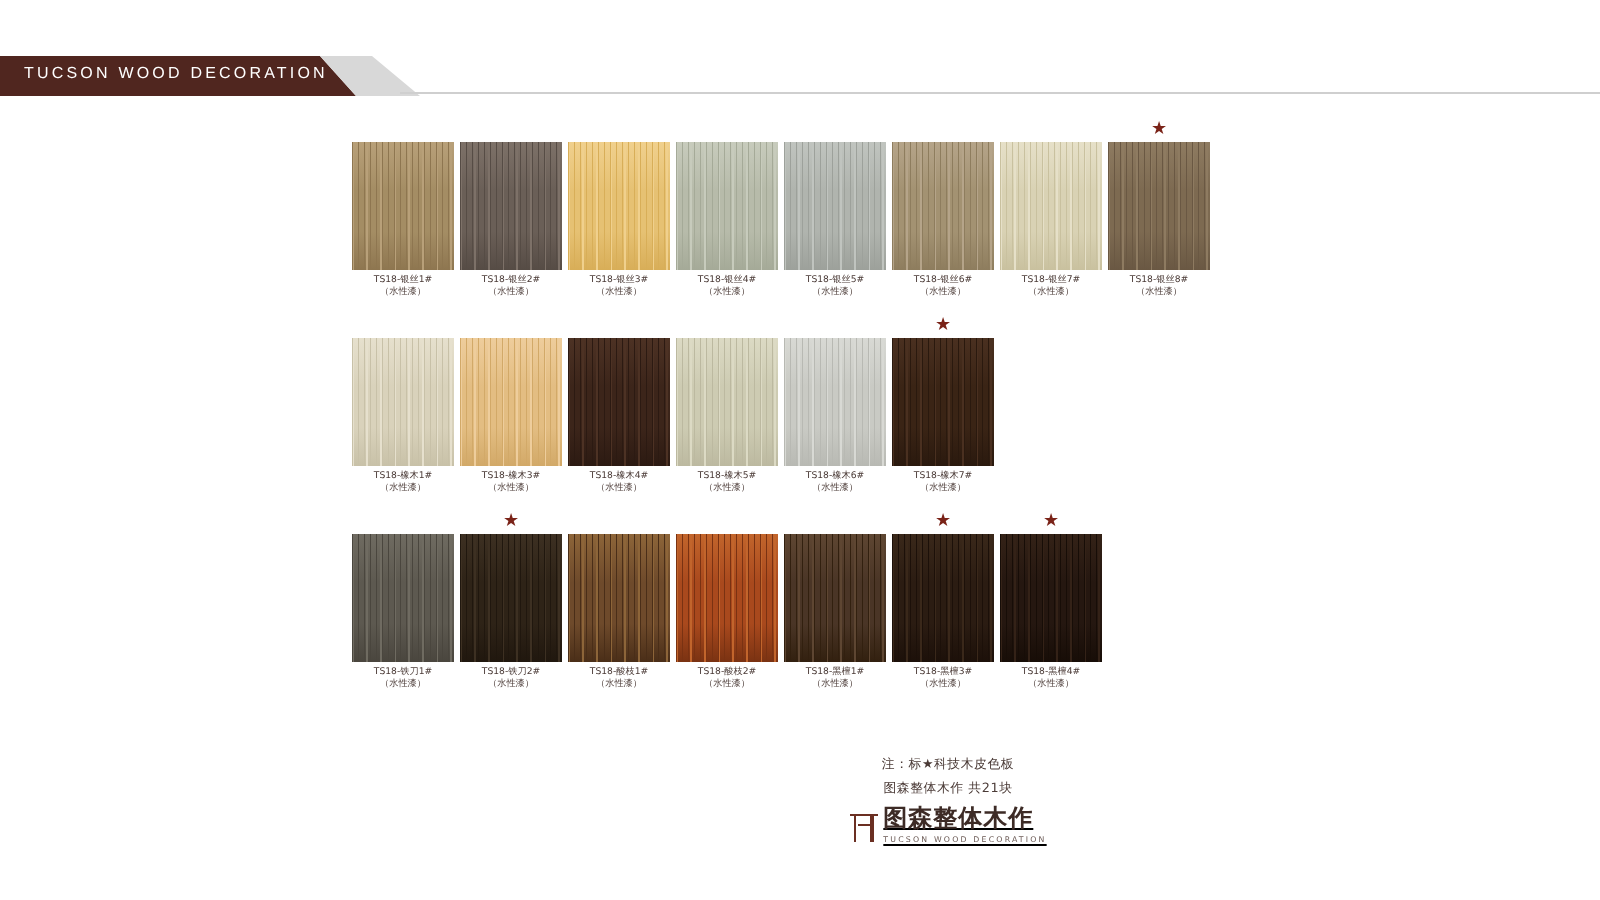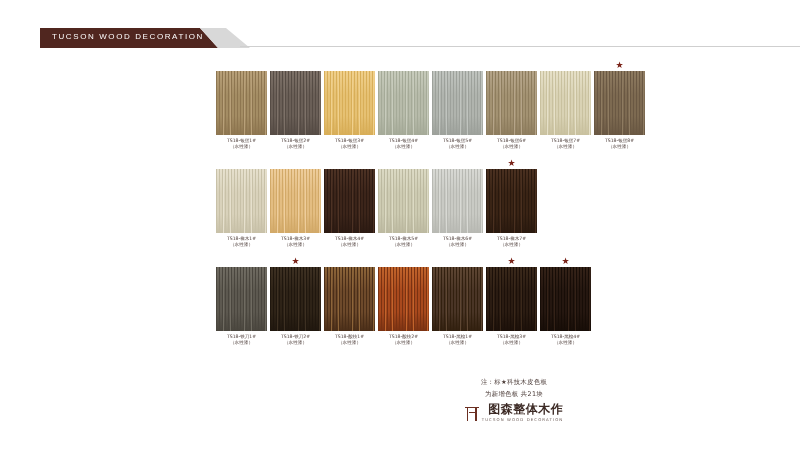--- a/index.html
+++ b/index.html
@@ -1,21 +1,21 @@
 <!DOCTYPE html>
 <html><head>
 <meta charset="utf-8">
 <style>
   html,body{margin:0;padding:0;}
   body{
     width:800px;height:450px;overflow:hidden;background:#ffffff;
     font-family:"DejaVu Sans","Liberation Sans",sans-serif;
     -webkit-font-smoothing:antialiased;
   }
-  .page{position:relative;width:655px;height:450px;background:#fff;margin-left:40px;}
+  .page{position:relative;width:655px;height:450px;background:#fff;}
 
   
   .header-wrap{position:absolute;left:0;top:28px;width:800px;height:24px;}
   .banner{
     position:absolute;left:0;top:0;height:20px;width:178px;
     background:#50261f;
     clip-path:polygon(0 0, 160px 0, 178px 20px, 0 20px);
   }
   .banner-text{
     position:absolute;left:12px;top:4px;
@@ -66,21 +66,21 @@
   .footer{position:absolute;right:96px;top:376px;text-align:center;width:170px;}
   .note{font-size:6.4px;color:#4a3a36;line-height:1.9;letter-spacing:0.3px;}
   .logo{margin-top:3px;display:flex;align-items:center;justify-content:center;gap:3px;}
   .logo-mark{
     width:14px;height:16px;position:relative;flex:none;
   }
   .logo-mark .bar-top{position:absolute;left:0;top:2px;width:14px;height:1.6px;background:#6b2f22;}
   .logo-mark .leg-l{position:absolute;left:2px;top:3px;width:1.8px;height:13px;background:#6b2f22;}
   .logo-mark .leg-r{position:absolute;right:2px;top:3px;width:1.8px;height:13px;background:#6b2f22;}
   .logo-mark .cross{position:absolute;left:4px;top:7px;width:6px;height:1.4px;background:#6b2f22;}
-  .logo-text{display:flex;flex-direction:column;align-items:flex-end;}
+  .logo-text{display:flex;flex-direction:column;align-items:flex-start;text-decoration:underline;}
   .logo-cn{font-size:12px;font-weight:bold;color:#3d2b26;line-height:1.05;letter-spacing:0.5px;}
   .logo-en{font-size:3.9px;color:#6b5a55;letter-spacing:1.1px;margin-top:1px;}
 </style>
 </head>
 <body>
 
 <div class="page">
 
   <div class="header-wrap">
     <div class="banner"></div>
@@ -240,21 +240,21 @@
           <div class="swatch">
             <div class="grain" style="background: repeating-linear-gradient(90deg, rgb(23, 13, 7) 0px, rgb(23, 13, 7) 0.6px, transparent 0.6px, transparent 3px), repeating-linear-gradient(90deg, rgb(52, 34, 23) 0px, rgb(52, 34, 23) 1.1px, transparent 1.1px, transparent 7px), linear-gradient(rgb(52, 34, 23) 0%, rgb(37, 23, 16) 38%, rgb(37, 23, 16) 70%, rgb(23, 13, 7) 100%); opacity: 1;"></div>
           </div>
           <div class="label"><span>TS18-黑檀4#</span><span class="l2">（水性漆）</span></div>
         </div>
       </div>
     </div>
 
   <div class="footer">
     <div class="note">注：标★科技木皮色板</div>
-    <div class="note">为新增色板 共21块</div>
+    <div class="note">图森整体木作 共21块</div>
     <div class="logo">
       <div class="logo-mark">
         <div class="bar-top"></div>
           <div class="leg-l"></div>
           <div class="leg-r"></div>
           <div class="cross"></div>
       </div>
       <div class="logo-text">
         <div class="logo-cn">图森整体木作</div>
         <div class="logo-en">TUCSON WOOD DECORATION</div>

